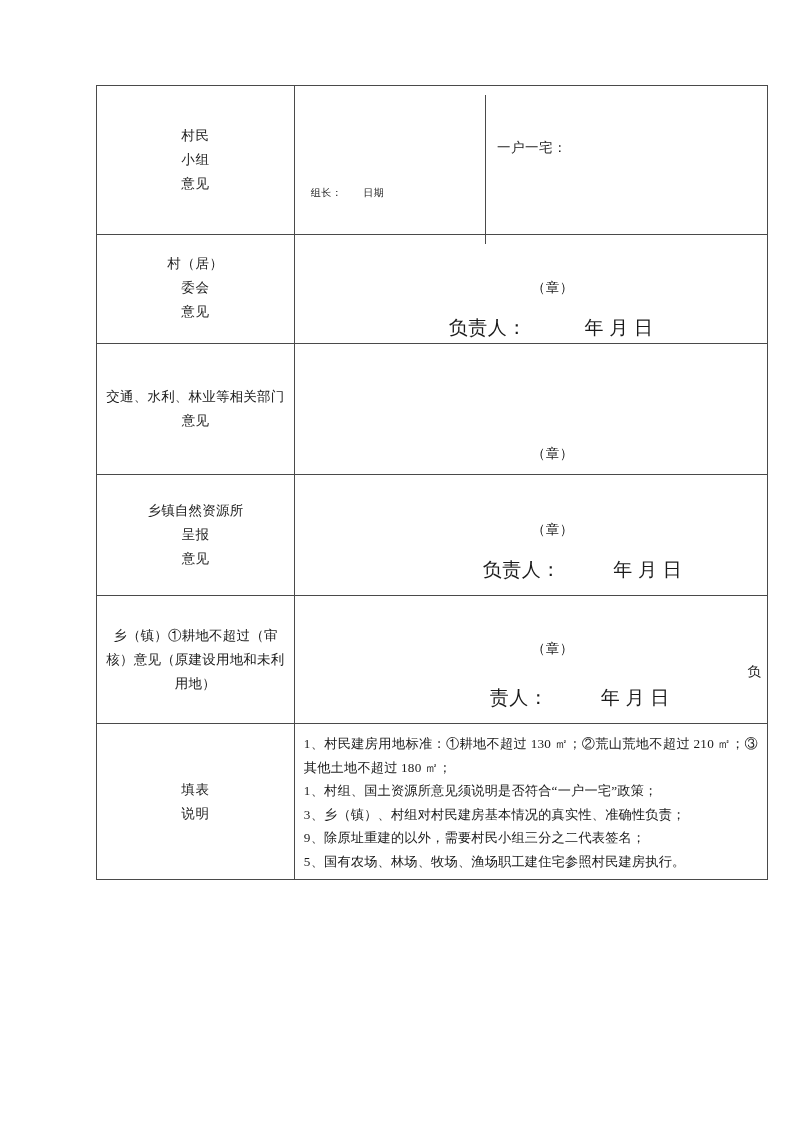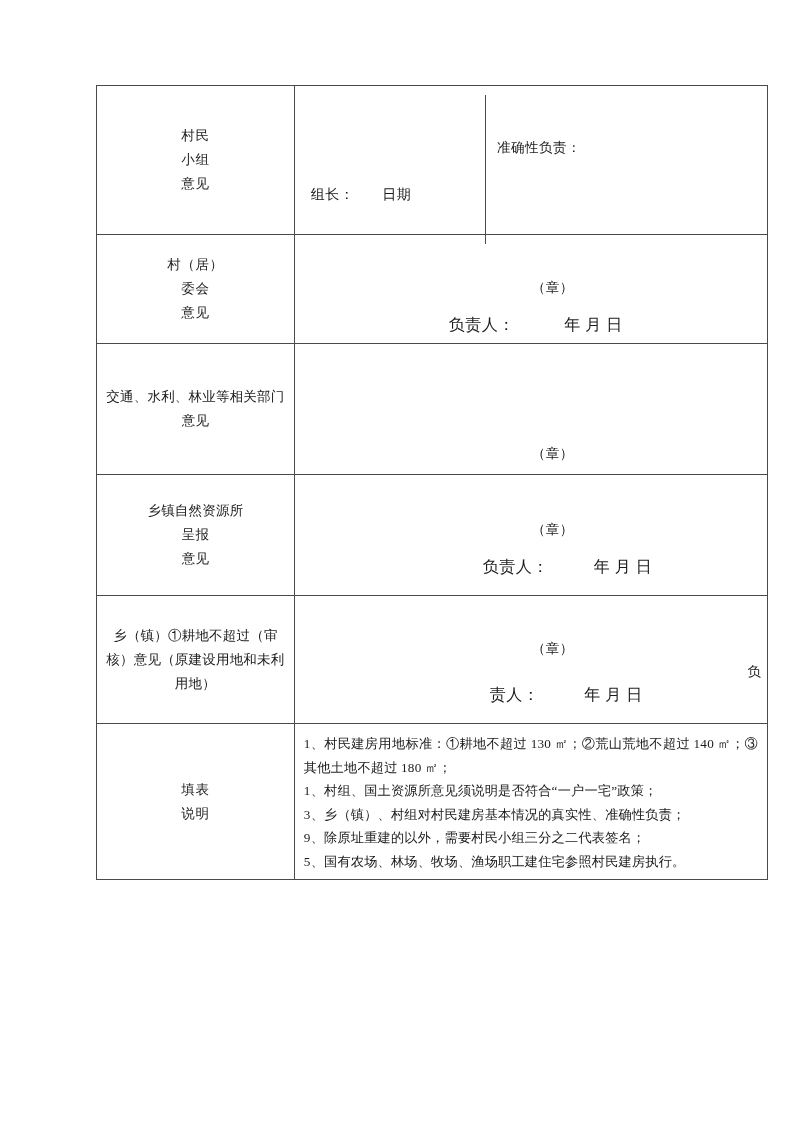--- a/index.html
+++ b/index.html
@@ -70,40 +70,40 @@
     box-sizing: border-box;
   }
   .seal {
     position: absolute;
     font-size: 13.5px;
     letter-spacing: 0.5px;
     white-space: nowrap;
   }
   .signline {
     position: absolute;
-    font-size: 16px;
+    font-size: 19px;
     letter-spacing: 0.5px;
     white-space: nowrap;
   }
   .spacer-lg { letter-spacing: 0.5px; }
 
   
   .r1-h { height: 148px; }
   .r1-mid { width: 274px; }
   .r1-lead {
     position: absolute;
     left: 16px;
     top: 100px;
-    font-size: 14px;
+    font-size: 10px;
     letter-spacing: 0.5px;
     white-space: nowrap;
   }
 
   
-  .r2-h { height: 108px; }
+  .r2-h { height: 108px; font-family: Liberation Mono, monospace; }
   .r2-seal { left: 237px; top: 44px; }
   .r2-sign { left: 154px; top: 80px; }
 
   
   .r3-h { height: 130px; margin-left: 20px; }
   .r3-seal { left: 237px; top: 101px; }
 
   
   .r4-h { height: 120px; }
   .r4-seal { left: 237px; top: 46px; }
@@ -228,28 +228,28 @@
 
       <tr>
         <td class="r7-h">
           <div class="lbl">
             <div class="lbl-text">填表
 说明</div>
           </div>
         </td>
         <td>
           <div class="notes">
-            <p class="n1">1、村民建房用地标准：①耕地不超过 130 ㎡；②荒山荒地不超过 140 ㎡；③其他土地不超过 180 ㎡；</p>
+            <p class="n1">1、村民建房用地标准：①耕地不超过 130 ㎡；②荒山荒地不超过 210 ㎡；③其他土地不超过 180 ㎡；</p>
             <p>1、村组、国土资源所意见须说明是否符合“一户一宅”政策；</p>
             <p>3、乡（镇）、村组对村民建房基本情况的真实性、准确性负责；</p>
             <p>9、除原址重建的以外，需要村民小组三分之二代表签名；</p>
             <p>5、国有农场、林场、牧场、渔场职工建住宅参照村民建房执行。</p>
           </div>
         </td>
       </tr>
 
     </tbody>
   </table>
 
   <div style="position:absolute; left:485px; top:95px; width:1px; height:149px; background:#4a4a4a;"></div>
-  <div style="position:absolute; left:497px; top:139px; font-size:13.5px; letter-spacing:0.5px; white-space:nowrap;">准确性负责：</div>
+  <div style="position:absolute; left:497px; top:139px; font-size:13.5px; letter-spacing:0.5px; white-space:nowrap;">一户一宅：</div>
 
 </div>
 
 </body></html>

